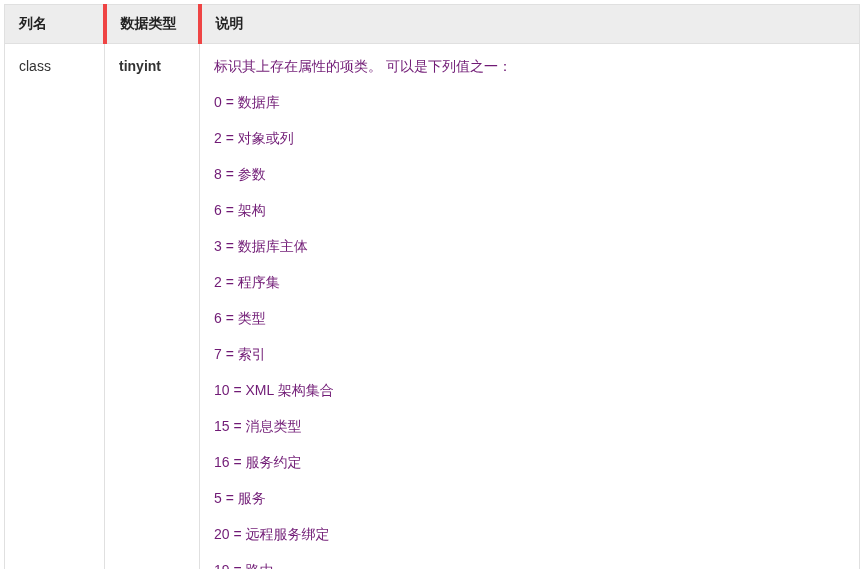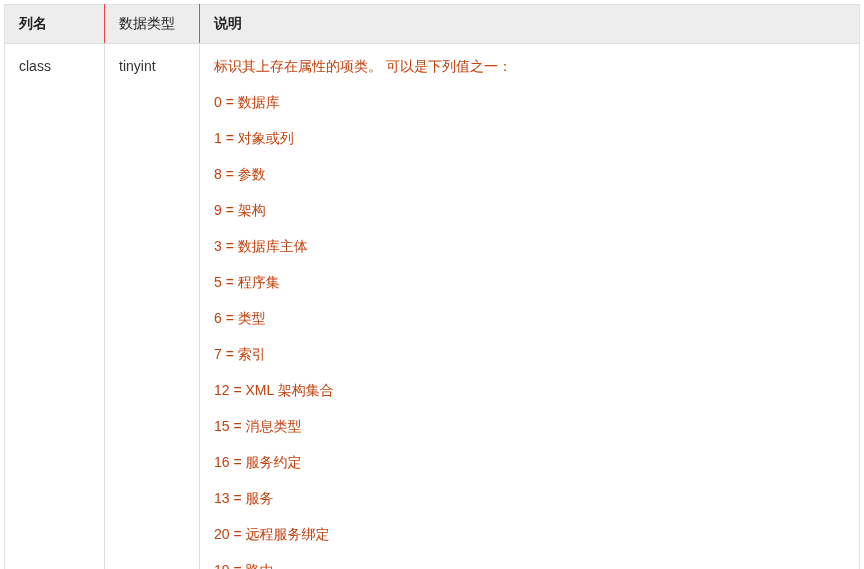--- a/index.html
+++ b/index.html
@@ -17,21 +17,21 @@
     table {
       width: 100%;
       border-collapse: collapse;
       border: 1px solid #e0e0e0;
     }
     th {
       background-color: #ededed;
       text-align: left;
       font-weight: bold;
       padding: 10px 14px;
-      border-right: 1px solid #ef4444;
+      border-right: 4px solid #ef4444;
       border-bottom: 1px solid #e0e0e0;
       color: #222;
     }
     th:last-child {
       border-right: none;
       font-family: Liberation Mono, monospace;
     }
     td {
       padding: 14px 14px 0 14px;
       border-right: 1px solid #e0e0e0;
@@ -39,55 +39,55 @@
       color: #333;
     }
     td:last-child {
       border-right: none;
     }
     .col-name {
       width: 100px;
     }
     .col-type {
       width: 95px;
-      font-weight: normal;
+      font-weight: bold;
     }
     .desc-line {
       margin-bottom: 18px;
-      color: #c2410c;
+      color: #701a75;
     }
   </style>
 </head>
 <body>
 
 <table>
   <thead>
     <tr>
       <th class="col-name">列名</th>
       <th class="col-type">数据类型</th>
       <th>说明</th>
     </tr>
   </thead>
   <tbody>
     <tr>
       <td class="col-name">class</td>
       <td class="col-type">tinyint</td>
       <td>
         <div class="desc-line">标识其上存在属性的项类。 可以是下列值之一：</div>
         <div class="desc-line">0 = 数据库</div>
-        <div class="desc-line">1 = 对象或列</div>
+        <div class="desc-line">2 = 对象或列</div>
         <div class="desc-line">8 = 参数</div>
-        <div class="desc-line">9 = 架构</div>
+        <div class="desc-line">6 = 架构</div>
         <div class="desc-line">3 = 数据库主体</div>
-        <div class="desc-line">5 = 程序集</div>
+        <div class="desc-line">2 = 程序集</div>
         <div class="desc-line">6 = 类型</div>
         <div class="desc-line">7 = 索引</div>
-        <div class="desc-line">12 = XML 架构集合</div>
+        <div class="desc-line">10 = XML 架构集合</div>
         <div class="desc-line">15 = 消息类型</div>
         <div class="desc-line">16 = 服务约定</div>
-        <div class="desc-line">13 = 服务</div>
+        <div class="desc-line">5 = 服务</div>
         <div class="desc-line">20 = 远程服务绑定</div>
         <div class="desc-line">19 = 路由</div>
 
       </td>
     </tr>
   </tbody>
 </table>
 
 </body></html>

